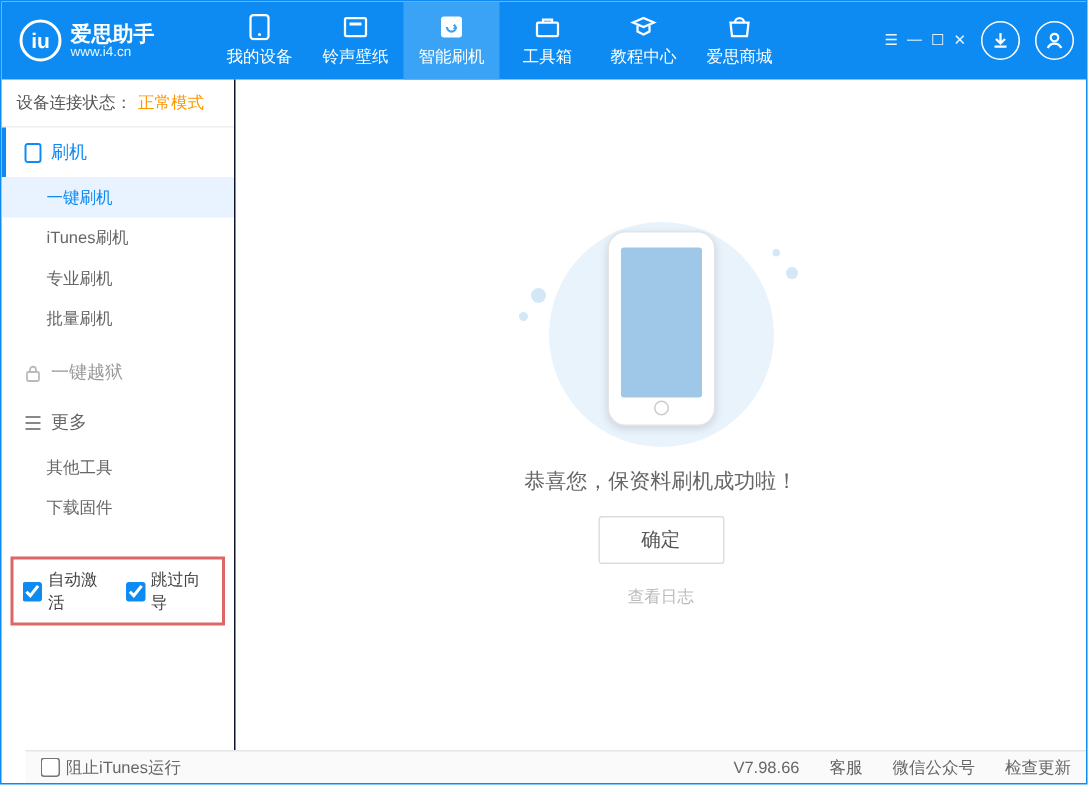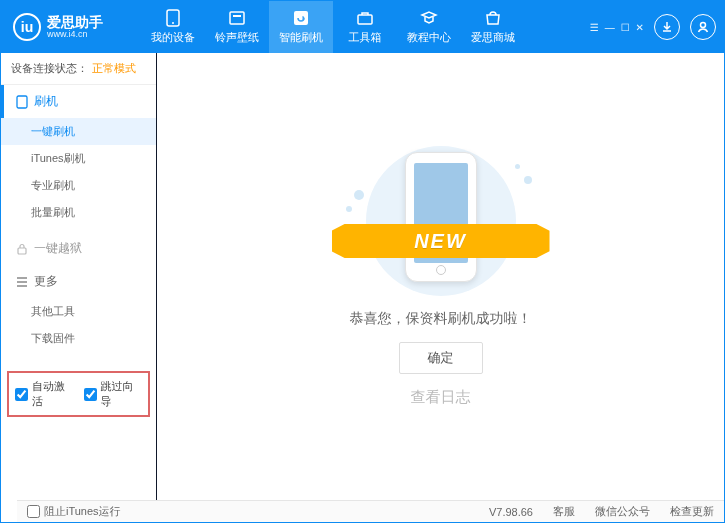--- a/index.html
+++ b/index.html
@@ -36,21 +36,21 @@
 .main { flex: 1; position: relative; display: flex; flex-direction: column; align-items: center; justify-content: center; gap: 14px; }
 .illus { width: 210px; height: 150px; position: relative; }
 .circle-bg { position: absolute; width: 150px; height: 150px; background: #e9f3fb; border-radius: 50%; left: 30px; top: 0; }
 .bubble { position: absolute; background: #d3e8f7; border-radius: 50%; }
 .phone { position: absolute; width: 72px; height: 130px; background: #fff; border-radius: 12px; left: 69px; top: 6px; box-shadow: 0 2px 6px rgba(0,0,0,.12); border: 1px solid #e3e3e3; }
 .phone::before { content: ""; position: absolute; top: 10px; left: 8px; right: 8px; bottom: 18px; background: #9fc8e8; border-radius: 2px; }
 .phone::after { content: ""; position: absolute; bottom: 6px; left: 50%; width: 8px; height: 8px; border: 1px solid #ccc; border-radius: 50%; transform: translateX(-50%); }
 .ribbon { position: absolute; left: -4px; right: -4px; top: 78px; height: 34px; background: #ffb400; display: flex; align-items: center; justify-content: center; font-weight: 900; color: #fff; font-size: 20px; letter-spacing: 2px; font-style: italic; clip-path: polygon(0 20%, 6% 0, 94% 0, 100% 20%, 100% 80%, 94% 100%, 6% 100%, 0 80%); text-shadow: 0 1px 0 rgba(0,0,0,.15); }
 .msg { color: #666; font-size: 14px; }
 .ok-btn { border: 1px solid #ddd; background: #fff; padding: 6px 28px; font-size: 13px; color: #555; cursor: pointer; border-radius: 2px; }
-.log-link { color: #bbb; font-size: 15px; cursor: pointer; }
+.log-link { color: #bbb; font-size: 11px; cursor: pointer; }
 
 .statusbar { position: absolute; bottom: 0; left: 16px; right: 0; height: 22px; border-top: 1px solid #e5e5e5; display: flex; align-items: center; padding: 0 10px; font-size: 11px; color: #666; gap: 6px; background: #fafafa; }
 .statusbar .sp { margin-left: auto; }
 .statusbar .seg { margin-left: 14px; cursor: pointer; }
 </style>
 </head>
 <body>
 
 <div class="titlebar">
   <div class="logo-block">
@@ -190,21 +190,20 @@
   </div>
 
   <div class="main">
     <div class="illus">
       <div class="circle-bg"></div>
       <div class="bubble" style="width:10px;height:10px;left:18px;top:44px"></div>
       <div class="bubble" style="width:6px;height:6px;left:10px;top:60px"></div>
       <div class="bubble" style="width:8px;height:8px;right:14px;top:30px"></div>
       <div class="bubble" style="width:5px;height:5px;right:26px;top:18px"></div>
       <div class="phone"></div>
-      <div class="ribbon">NEW</div>
     </div>
     <div class="msg">恭喜您，保资料刷机成功啦！</div>
     <button class="ok-btn">确定</button>
     <div class="log-link">查看日志</div>
   </div>
 </div>
 
 <div class="statusbar">
   <label style="display:flex;align-items:center;gap:4px">
     <input type="checkbox" style="">

